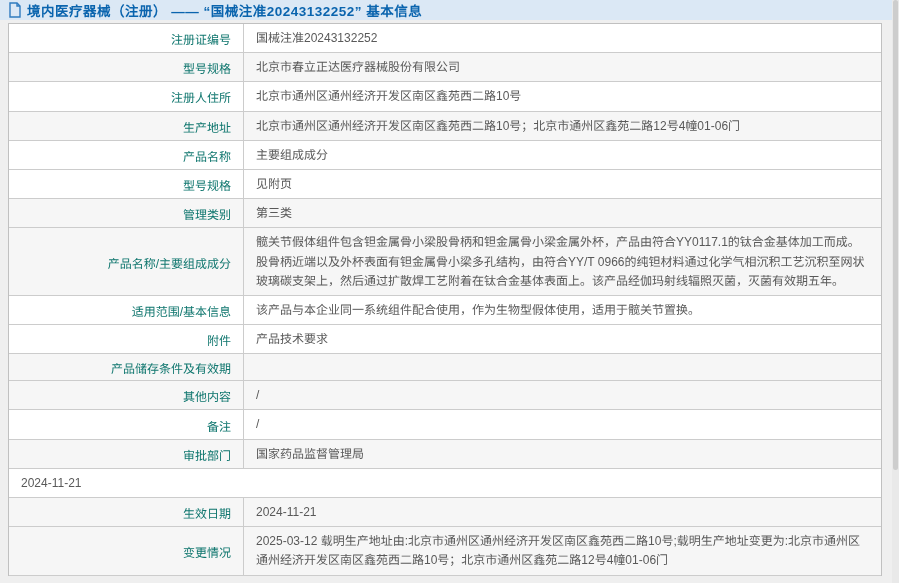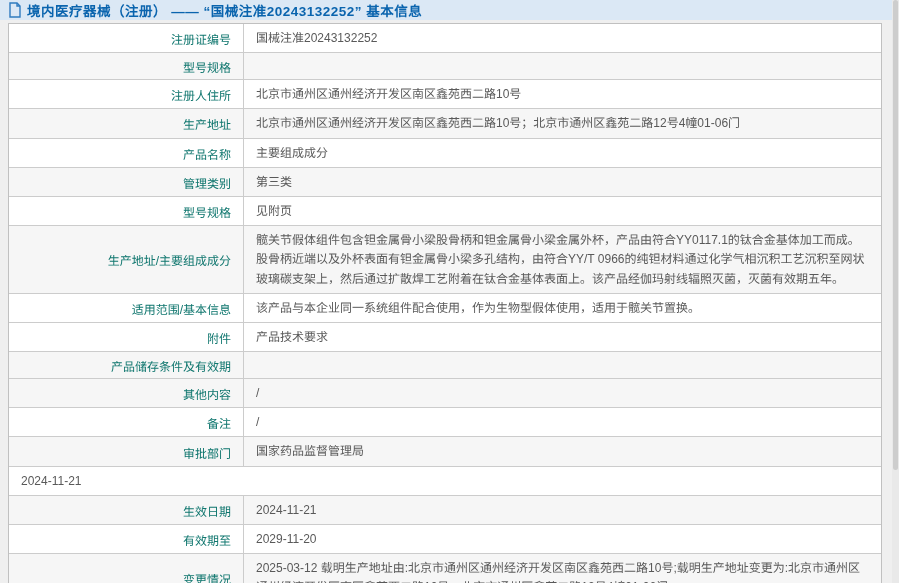--- a/index.html
+++ b/index.html
@@ -92,49 +92,50 @@
 
 <div class="info-table">
 
   <div class="tr">
     <div class="th">注册证编号</div>
     <div class="td">国械注准20243132252</div>
   </div>
 
   <div class="tr alt">
     <div class="th">型号规格</div>
+    <div class="td">北京市春立正达医疗器械股份有限公司</div>
   </div>
 
   <div class="tr">
     <div class="th">注册人住所</div>
     <div class="td">北京市通州区通州经济开发区南区鑫苑西二路10号</div>
   </div>
 
   <div class="tr alt">
     <div class="th">生产地址</div>
     <div class="td">北京市通州区通州经济开发区南区鑫苑西二路10号；北京市通州区鑫苑二路12号4幢01-06门</div>
   </div>
 
   <div class="tr">
     <div class="th">产品名称</div>
     <div class="td">主要组成成分</div>
   </div>
 
-  <div class="tr alt">
-    <div class="th">管理类别</div>
-    <div class="td">第三类</div>
-  </div>
-
   <div class="tr">
     <div class="th">型号规格</div>
     <div class="td">见附页</div>
   </div>
 
   <div class="tr alt">
-    <div class="th">生产地址/主要组成成分</div>
+    <div class="th">管理类别</div>
+    <div class="td">第三类</div>
+  </div>
+
+  <div class="tr alt">
+    <div class="th">产品名称/主要组成成分</div>
     <div class="td">髋关节假体组件包含钽金属骨小梁股骨柄和钽金属骨小梁金属外杯，产品由符合YY0117.1的钛合金基体加工而成。股骨柄近端以及外杯表面有钽金属骨小梁多孔结构，由符合YY/T 0966的纯钽材料通过化学气相沉积工艺沉积至网状玻璃碳支架上，然后通过扩散焊工艺附着在钛合金基体表面上。该产品经伽玛射线辐照灭菌，灭菌有效期五年。</div>
   </div>
 
   <div class="tr">
     <div class="th">适用范围/基本信息</div>
     <div class="td">该产品与本企业同一系统组件配合使用，作为生物型假体使用，适用于髋关节置换。</div>
   </div>
 
   <div class="tr">
     <div class="th">附件</div>
@@ -163,24 +164,20 @@
 
   <div class="tr">
     <div class="td">2024-11-21</div>
   </div>
 
   <div class="tr alt">
     <div class="th">生效日期</div>
     <div class="td">2024-11-21</div>
   </div>
 
-  <div class="tr">
-    <div class="th">有效期至</div>
-    <div class="td">2029-11-20</div>
-  </div>
 
   <div class="tr alt">
     <div class="th">变更情况</div>
     <div class="td">2025-03-12 载明生产地址由:北京市通州区通州经济开发区南区鑫苑西二路10号;载明生产地址变更为:北京市通州区通州经济开发区南区鑫苑西二路10号；北京市通州区鑫苑二路12号4幢01-06门</div>
   </div>
 
 </div>
 
 <div class="scrollbar">
   <div class="thumb"></div>

